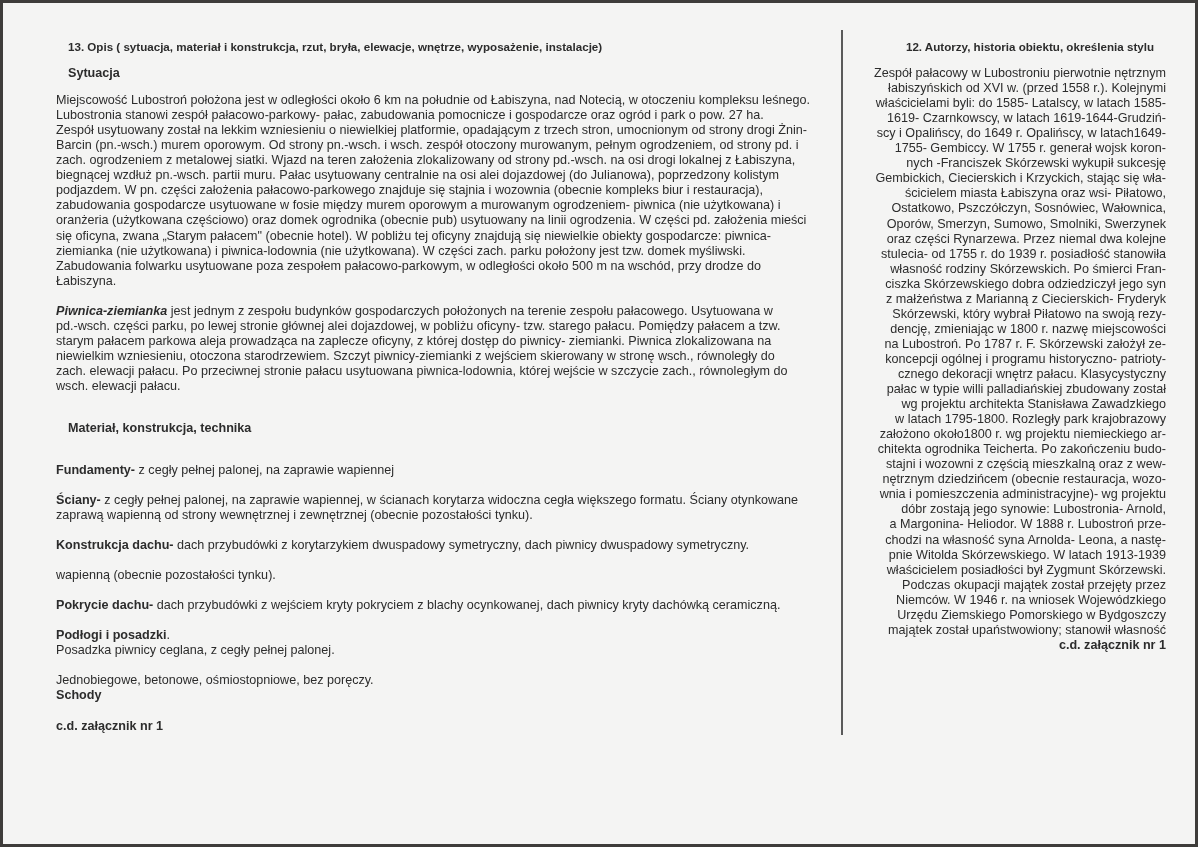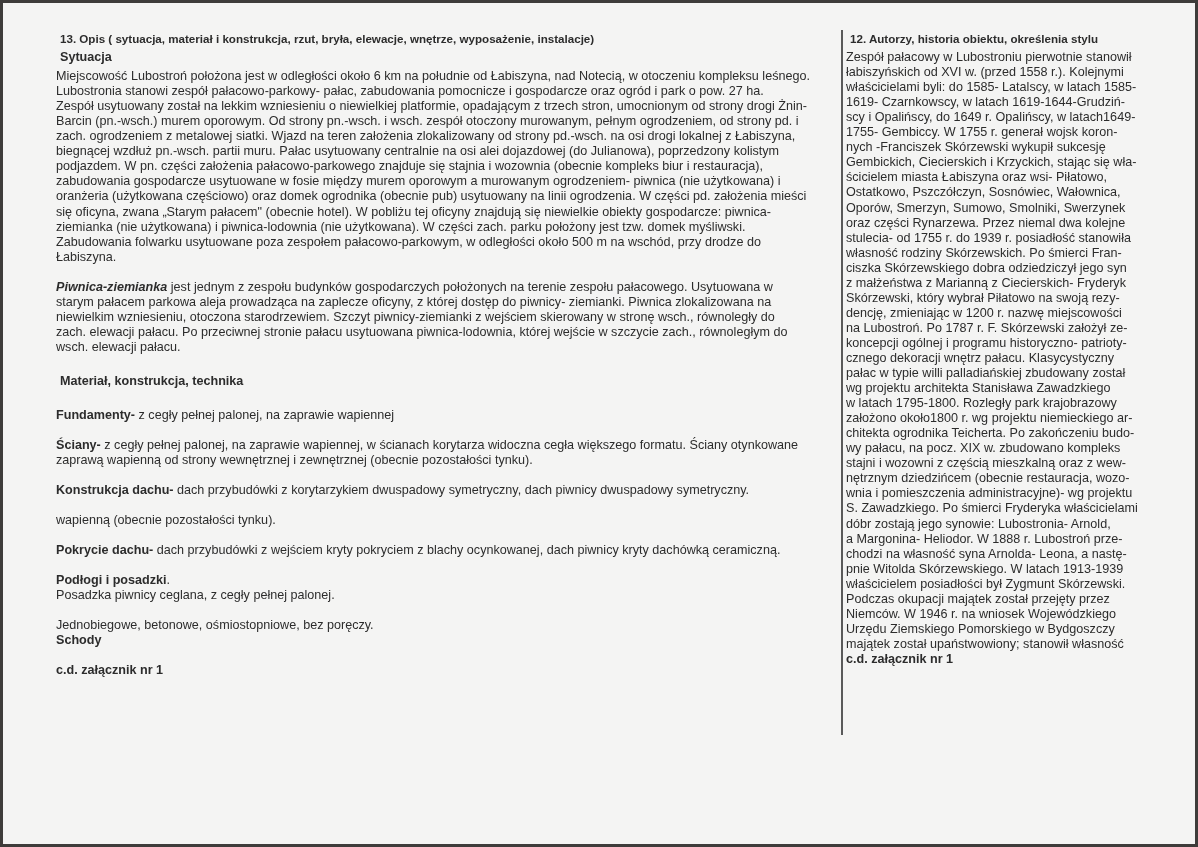--- a/index.html
+++ b/index.html
@@ -10,30 +10,30 @@
     }
     .page {
       position:absolute; left:3px; top:3px; width:1192px; height:841px;
       background:#f4f4f3;
     }
     .text { color:#2c2c2c; font-size:12.6px; line-height:15.05px; }
     .left-col {
       position:absolute; left:53px; top:24px; width:775px;
     }
     .right-col {
-      position:absolute; left:843px; top:24px; width:320px;
+      position:absolute; left:843px; top:24px; width:320px;text-align:right;
     }
     .divider {
       position:absolute; left:838px; top:27px; width:2px; height:705px;
       background:#5a5a5a;
     }
     .section-title { font-weight:bold; font-size:11.6px; }
     .bold { font-weight:bold; }
     .bi { font-weight:bold; font-style:italic; }
-    p { margin:4px; }
+    p { margin:12px; }
     .gap { height:15px; }
     .gap-lg { height:15px; }
     .line { white-space:nowrap; }
   </style>
 </head>
 <body>
 
 <div class="page">
 
   <div class="left-col text">
@@ -52,20 +52,21 @@
       <div class="line">się oficyna, zwana „Starym pałacem" (obecnie hotel). W pobliżu tej oficyny znajdują się niewielkie obiekty gospodarcze: piwnica-</div>
       <div class="line">ziemianka (nie użytkowana) i piwnica-lodownia (nie użytkowana). W części zach. parku położony jest tzw. domek myśliwski.</div>
       <div class="line">Zabudowania folwarku usytuowane poza zespołem pałacowo-parkowym, w odległości około 500 m na wschód, przy drodze do</div>
       <div class="line">Łabiszyna.</div>
     </div>
 
     <div class="gap-lg"></div>
 
     <div>
       <div class="line"><span class="bi">Piwnica-ziemianka</span><span> jest jednym z zespołu budynków gospodarczych położonych na terenie zespołu pałacowego. Usytuowana w</span></div>
+      <div class="line">pd.-wsch. części parku, po lewej stronie głównej alei dojazdowej, w pobliżu oficyny- tzw. starego pałacu. Pomiędzy  pałacem a tzw.</div>
       <div class="line">starym pałacem parkowa aleja prowadząca na zaplecze oficyny, z której dostęp do piwnicy- ziemianki. Piwnica zlokalizowana na</div>
       <div class="line">niewielkim wzniesieniu, otoczona starodrzewiem. Szczyt piwnicy-ziemianki z wejściem skierowany w stronę wsch., równoległy do</div>
       <div class="line">zach. elewacji pałacu. Po przeciwnej stronie pałacu usytuowana piwnica-lodownia, której wejście w szczycie zach., równoległym do</div>
       <div class="line">wsch. elewacji pałacu.</div>
     </div>
 
     <div class="gap"></div>
     <p class="bold">Materiał, konstrukcja, technika</p>
     <div class="gap"></div>
 
@@ -101,51 +102,49 @@
     </div>
     <div class="gap"></div>
     <div class="line bold">c.d. załącznik nr 1</div>
   </div>
 
   <div class="divider"></div>
 
   <div class="right-col text">
     <p class="section-title">12. Autorzy, historia obiektu, określenia stylu</p>
     <div>
-      <div class="line">Zespół pałacowy w Lubostroniu pierwotnie stanowił</div>
+      <div class="line">Zespół pałacowy w Lubostroniu pierwotnie nętrznym</div>
       <div class="line">łabiszyńskich od XVI w. (przed 1558 r.). Kolejnymi</div>
       <div class="line">właścicielami byli: do 1585- Latalscy, w latach 1585-</div>
       <div class="line">1619- Czarnkowscy, w latach 1619-1644-Grudziń-</div>
       <div class="line">scy i Opalińscy, do 1649 r. Opalińscy, w latach1649-</div>
       <div class="line">1755- Gembiccy. W 1755 r. generał wojsk koron-</div>
       <div class="line">nych -Franciszek Skórzewski wykupił sukcesję</div>
       <div class="line">Gembickich, Ciecierskich i Krzyckich, stając się wła-</div>
       <div class="line">ścicielem miasta Łabiszyna oraz wsi- Piłatowo,</div>
       <div class="line">Ostatkowo, Pszczółczyn, Sosnówiec, Wałownica,</div>
       <div class="line">Oporów, Smerzyn, Sumowo, Smolniki, Swerzynek</div>
       <div class="line">oraz części Rynarzewa. Przez niemal dwa kolejne</div>
       <div class="line">stulecia-  od 1755 r. do 1939 r. posiadłość stanowiła</div>
       <div class="line">własność rodziny Skórzewskich. Po śmierci Fran-</div>
       <div class="line">ciszka Skórzewskiego dobra odziedziczył jego syn</div>
       <div class="line">z małżeństwa z Marianną z Ciecierskich- Fryderyk</div>
       <div class="line">Skórzewski, który wybrał Piłatowo na swoją rezy-</div>
-      <div class="line">dencję, zmieniając w 1200 r. nazwę miejscowości</div>
+      <div class="line">dencję, zmieniając w 1800 r. nazwę miejscowości</div>
       <div class="line">na Lubostroń. Po 1787 r. F. Skórzewski założył ze-</div>
       <div class="line">koncepcji ogólnej i programu historyczno- patrioty-</div>
       <div class="line">cznego dekoracji wnętrz pałacu. Klasycystyczny</div>
       <div class="line">pałac w typie willi palladiańskiej zbudowany został</div>
       <div class="line">wg projektu architekta Stanisława Zawadzkiego</div>
       <div class="line">w latach 1795-1800. Rozległy park krajobrazowy</div>
       <div class="line">założono około1800 r. wg projektu niemieckiego ar-</div>
       <div class="line">chitekta ogrodnika Teicherta. Po zakończeniu budo-</div>
-      <div class="line">wy pałacu, na pocz. XIX w. zbudowano kompleks</div>
       <div class="line">stajni i wozowni z częścią mieszkalną oraz z wew-</div>
       <div class="line">nętrznym dziedzińcem (obecnie restauracja, wozo-</div>
       <div class="line">wnia i pomieszczenia administracyjne)- wg projektu</div>
-      <div class="line">S. Zawadzkiego. Po śmierci Fryderyka właścicielami</div>
       <div class="line">dóbr zostają jego synowie: Lubostronia- Arnold,</div>
       <div class="line">a Margonina- Heliodor. W 1888 r. Lubostroń prze-</div>
       <div class="line">chodzi na własność syna Arnolda- Leona, a nastę-</div>
       <div class="line">pnie Witolda Skórzewskiego. W latach 1913-1939</div>
       <div class="line">właścicielem posiadłości był Zygmunt Skórzewski.</div>
       <div class="line">Podczas okupacji majątek został przejęty przez</div>
       <div class="line">Niemców. W 1946 r. na wniosek Wojewódzkiego</div>
       <div class="line">Urzędu Ziemskiego Pomorskiego w Bydgoszczy</div>
       <div class="line">majątek został upaństwowiony; stanowił własność</div>
     </div>

